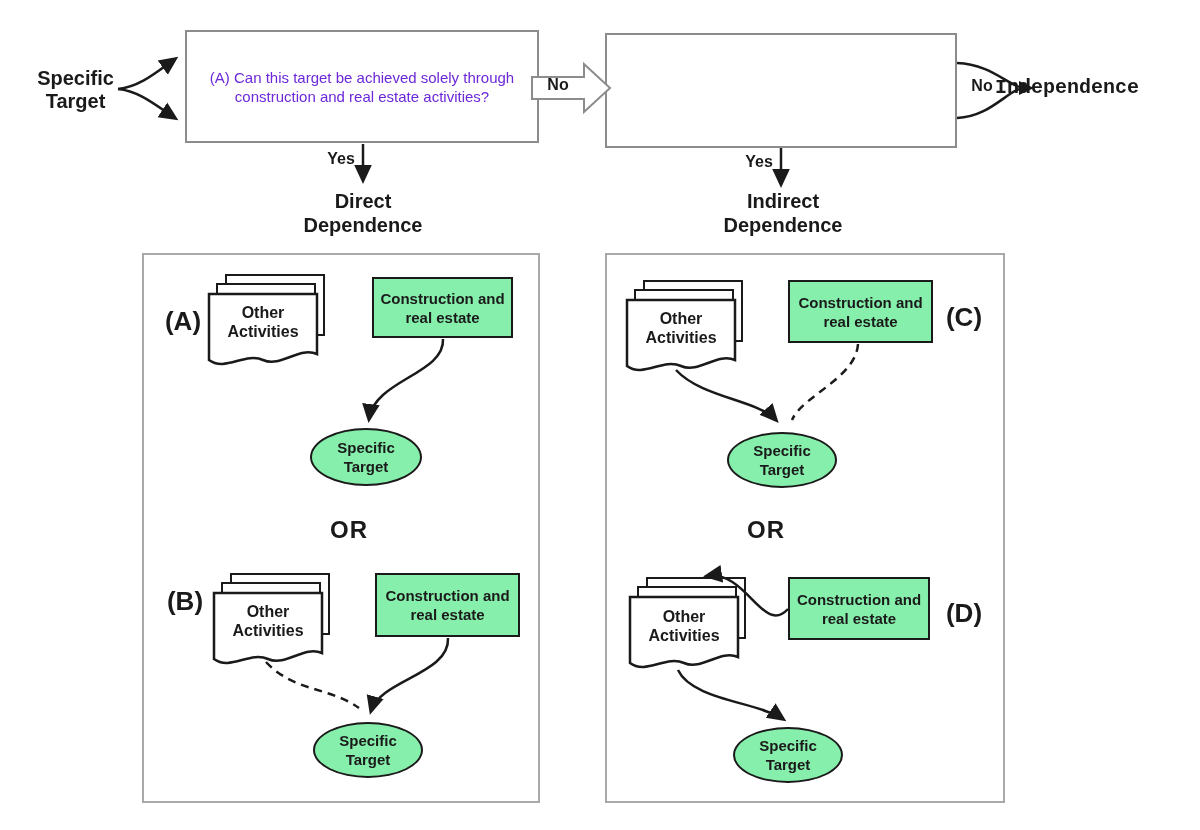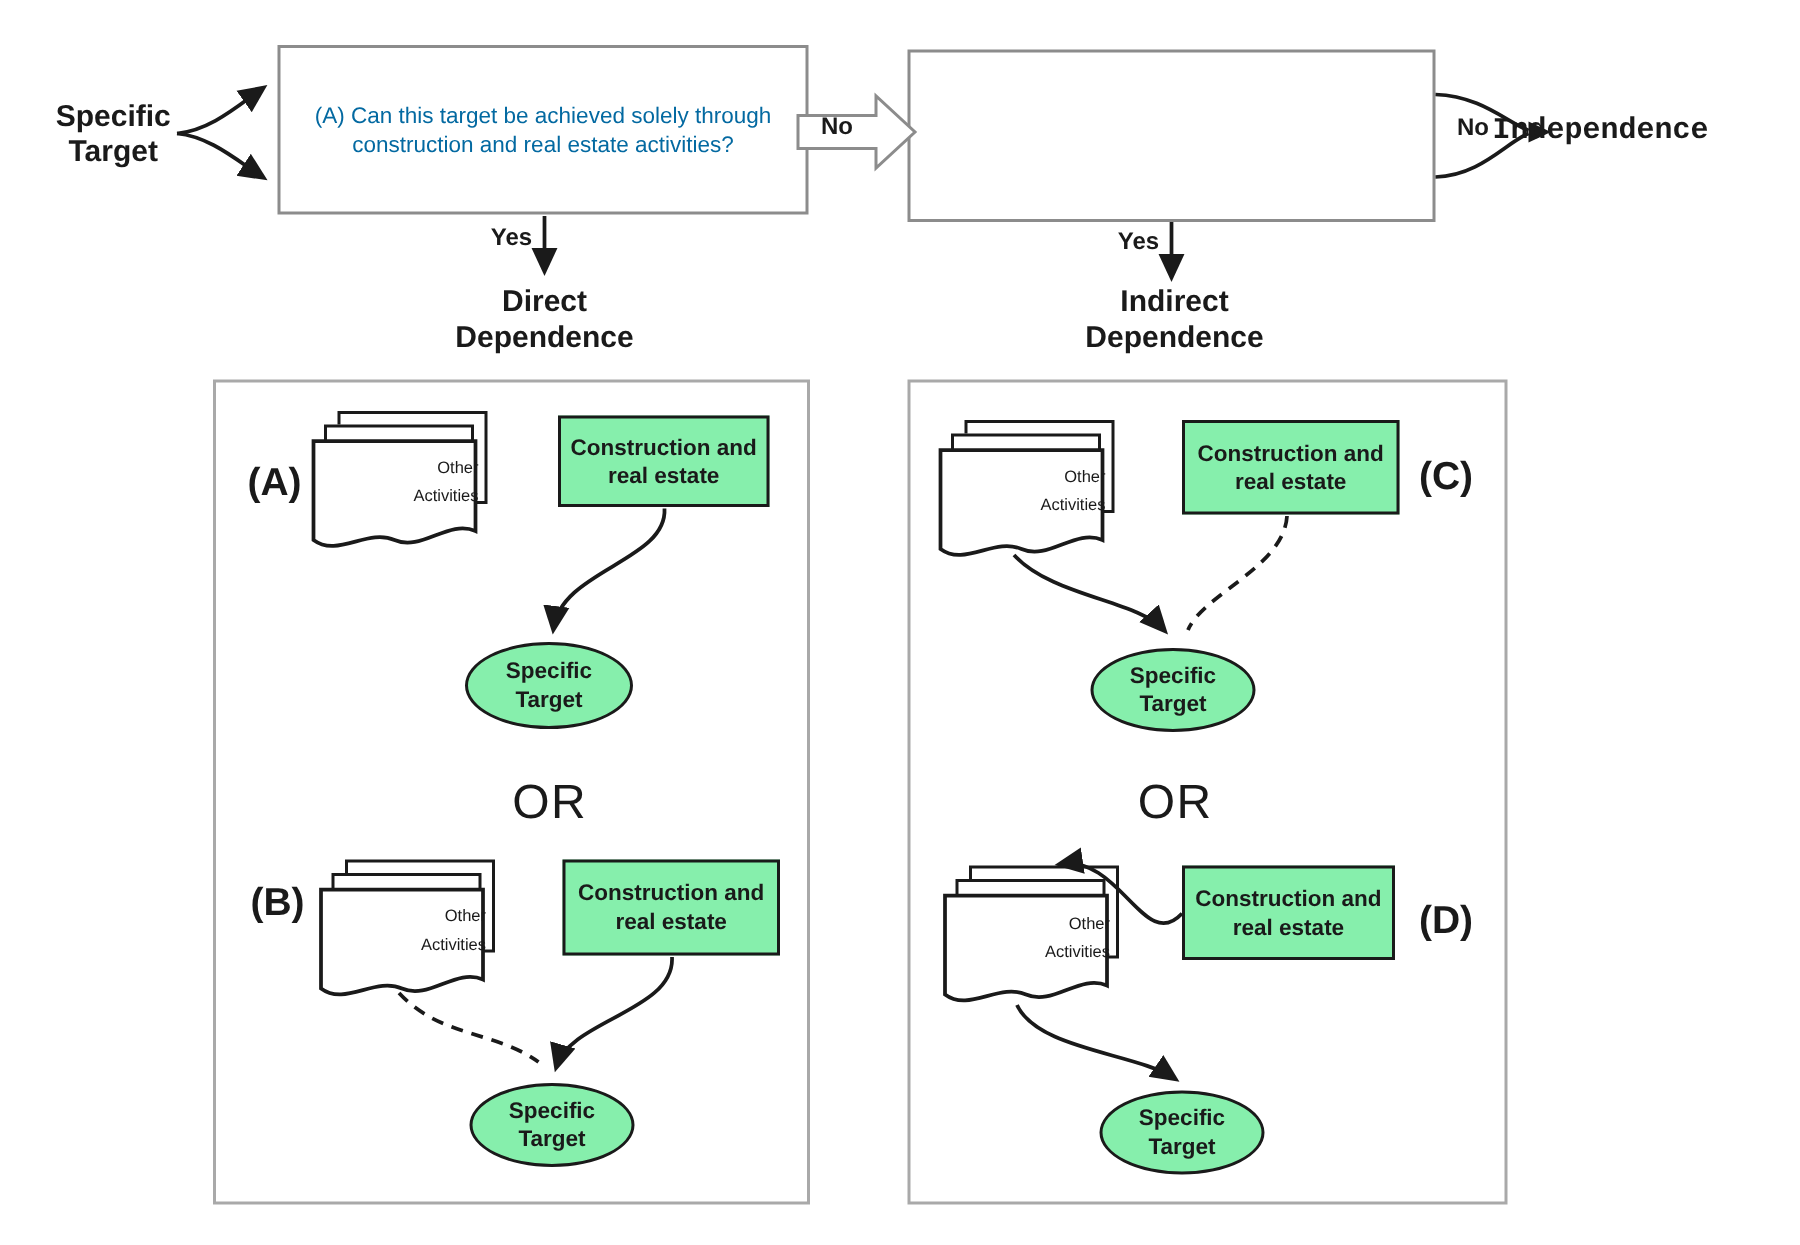--- a/index.html
+++ b/index.html
@@ -2,33 +2,33 @@
 <html><head>
 <meta charset="utf-8">
 <style>
   html,body{margin:0;padding:0;background:#fff;}
   .canvas{position:relative;width:1200px;height:830px;background:#fff;overflow:hidden;
           font-family:"Liberation Sans","DejaVu Sans",sans-serif;color:#1a1a1a;}
   .abs{position:absolute;box-sizing:border-box;}
   
   .qbox{border:2px solid #8c8c8c;background:#fff;z-index:1;display:flex;flex-direction:column;}
   .qcell{flex:1;display:flex;align-items:center;justify-content:center;text-align:center;
-         font-size:15px;line-height:19px;white-space:pre-line;color:#0369a1;}
+         font-size:15px;line-height:19px;white-space:pre-line;color:#6d28d9;}
   .qcell + .qcell{border-top:1.5px solid #b5b5b5;}
   
   .panel{border:2px solid #a9a9a9;background:#fff;z-index:0;}
   
   .entity{border:2.5px solid #1a1a1a;background:#86efac;z-index:1;display:flex;align-items:center;justify-content:center;
           text-align:center;font-weight:bold;font-size:15px;line-height:19px;white-space:pre-line;}
   .ellipse{border-radius:50%;}
   .sheet{background:#fff;border:2.5px solid #1a1a1a;z-index:1;}
   .docsvg{z-index:2;}
-  .doclbl{z-index:3;font-weight:normal;font-size:11px;line-height:19px;white-space:pre-line;text-align:right;}
+  .doclbl{z-index:3;font-weight:bold;font-size:16px;line-height:19px;white-space:pre-line;text-align:center;}
   .tag{font-weight:bold;font-size:26px;z-index:3;text-align:center;}
-  .or{font-weight:normal;font-size:32px;z-index:3;text-align:center;letter-spacing:1px;}
+  .or{font-weight:bold;font-size:24px;z-index:3;letter-spacing:1px;}
   .title{font-weight:bold;font-size:20px;line-height:24px;z-index:10;white-space:pre-line;text-align:center;}
   .small-lbl{font-weight:bold;font-size:16px;z-index:10;text-align:center;}
   .big-lbl{font-weight:bold;font-size:20px;line-height:23px;z-index:10;white-space:pre-line;text-align:center;}
   #overlay{position:absolute;left:0;top:0;z-index:5;pointer-events:none;}
   #overlay path.conn{fill:none;stroke:#1a1a1a;stroke-width:2.5px;}
   #overlay path.dash{stroke-dasharray:8 6;}
 </style>
 </head>
 <body>
 

